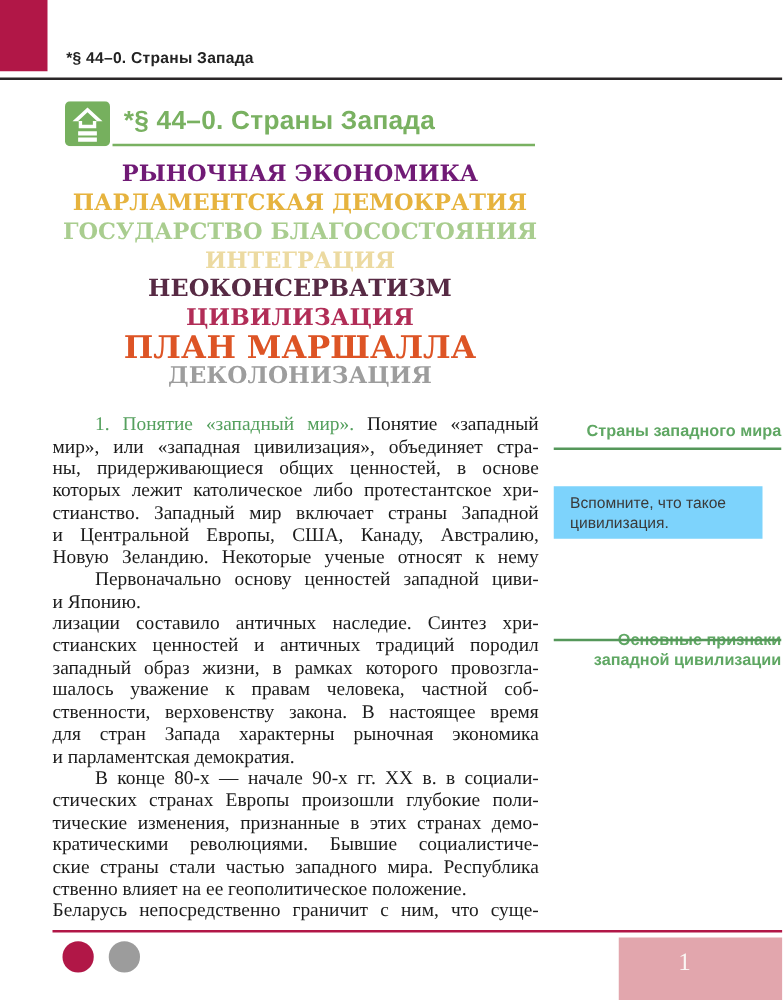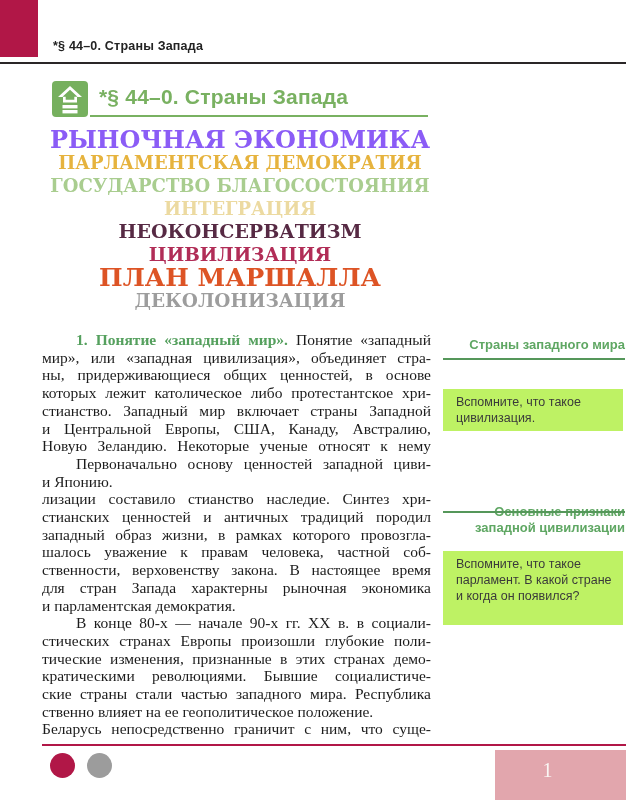--- a/index.html
+++ b/index.html
@@ -19,26 +19,26 @@
   .keywords { position:absolute; left:42px; top:128px; width:396px; text-align:center;
               font-family:"DejaVu Serif", serif; font-weight:bold; }
   .keywords .kw { line-height:23px; white-space:nowrap; }
 
   .bodytext { position:absolute; left:42px; top:331px; width:389px;
               font-family:"Liberation Serif", serif; font-size:15.5px; line-height:17.7px;
               color:#1c1c1c; }
   .tl { text-align:justify; text-align-last:justify; }
   .tl.last { text-align-last:left; }
   .tl.ind { padding-left:34px; }
-  .lead { color:#55a05e; font-weight:bold; }
+  .lead { color:#55a05e; font-weight:normal; }
 
   .sb-h { position:absolute; left:443px; width:182px; font-weight:bold; font-size:13px;
           line-height:15.5px; color:#5fa763;text-align:right; }
   .sb-rule { position:absolute; left:443px; width:182px; height:2px; background:#55975a; }
-  .note { position:absolute; left:443px; width:180px; background:#bef264; color:#3a3a3a;
+  .note { position:absolute; left:443px; width:167px; background:#7dd3fc; color:#3a3a3a;
           font-size:12.5px; line-height:16px; padding:5px 8px 5px 13px; box-sizing:border-box; }
 
   .bottom-rule { position:absolute; left:42px; top:744px; width:584px; height:2px; background:#b11747; }
   .dot { position:absolute; top:753px; width:25px; height:25px; border-radius:50%; }
   .dot-crimson { left:50px; background:#b11747; }
   .dot-gray { left:87px; background:#9c9c9c; }
   .page-tab { position:absolute; left:495px; top:750px; width:131px; height:50px; background:#e2a6ad;
               display:flex; align-items:center; justify-content:center;
               padding-right:26px; padding-bottom:10px; box-sizing:border-box;
               font-family:"Liberation Serif", serif; font-size:20px; color:#faf6f4; }
@@ -58,42 +58,42 @@
       <path d="M18 5 L30 16 L25 16 L25 21.5 L11 21.5 L11 16 L6 16 Z" fill="#ffffff"></path>
       <path d="M18 8.8 L25.5 15.8 L22.3 15.8 L22.3 18.8 L13.7 18.8 L13.7 15.8 L10.5 15.8 Z" fill="#76b05e"></path>
       <rect x="10.5" y="24" width="15" height="3.4" fill="#ffffff"></rect>
       <rect x="10.5" y="29" width="15" height="3.4" fill="#ffffff"></rect>
     </svg>
   </div>
   <div class="section-title">*§ 44–0. Страны Запада</div>
   <div class="title-rule"></div>
 
   <div class="keywords">
-    <div class="kw" style="color: #8b5cf6; font-size: 24px;">РЫНОЧНАЯ ЭКОНОМИКА</div>
+    <div class="kw" style="color: #701a75; font-size: 18px;">РЫНОЧНАЯ ЭКОНОМИКА</div>
     <div class="kw" style="color: rgb(230, 179, 62); font-size: 18px;">ПАРЛАМЕНТСКАЯ ДЕМОКРАТИЯ</div>
     <div class="kw" style="color: rgb(169, 205, 143); font-size: 18px;">ГОСУДАРСТВО БЛАГОСОСТОЯНИЯ</div>
     <div class="kw" style="color: rgb(236, 218, 161); font-size: 18px;">ИНТЕГРАЦИЯ</div>
     <div class="kw" style="color: rgb(87, 42, 68); font-size: 19px;">НЕОКОНСЕРВАТИЗМ</div>
     <div class="kw" style="color: rgb(177, 45, 87); font-size: 18.5px;">ЦИВИЛИЗАЦИЯ</div>
     <div class="kw" style="color: rgb(221, 84, 37); font-size: 25px;">ПЛАН МАРШАЛЛА</div>
     <div class="kw" style="color: rgb(157, 157, 157); font-size: 18.5px;">ДЕКОЛОНИЗАЦИЯ</div>
   </div>
 
   <div class="bodytext">
     <div class="tl ind"><span class="lead">1. Понятие «западный мир».</span><span> Понятие «западный</span></div>
     <div class="tl">мир», или «западная цивилизация», объединяет стра-</div>
     <div class="tl">ны, придерживающиеся общих ценностей, в основе</div>
     <div class="tl">которых лежит католическое либо протестантское хри-</div>
     <div class="tl">стианство. Западный мир включает страны Западной</div>
     <div class="tl">и Центральной Европы, США, Канаду, Австралию,</div>
     <div class="tl">Новую Зеландию. Некоторые ученые относят к нему</div>
     <div class="tl ind">Первоначально основу ценностей западной циви-</div>
 
     <div class="tl last">и Японию.</div>
-    <div class="tl">лизации составило стианство наследие. Синтез хри-</div>
+    <div class="tl">лизации составило античных наследие. Синтез хри-</div>
     <div class="tl">стианских ценностей и античных традиций породил</div>
     <div class="tl">западный образ жизни, в рамках которого провозгла-</div>
     <div class="tl">шалось уважение к правам человека, частной соб-</div>
     <div class="tl">ственности, верховенству закона. В настоящее время</div>
     <div class="tl">для стран Запада характерны рыночная экономика</div>
     <div class="tl last">и парламентская демократия.</div>
 
     <div class="tl ind">В конце 80-х — начале 90-х гг. XX в. в социали-</div>
     <div class="tl">стических странах Европы произошли глубокие поли-</div>
     <div class="tl">тические изменения, признанные в этих странах демо-</div>
@@ -104,20 +104,19 @@
   </div>
 
   <div class="sb-h" style="top:337px;">Страны западного мира</div>
   <div class="sb-rule" style="top:358px;"></div>
 
   <div class="note" style="top:389px; height:42px;">Вспомните, что такое цивилизация.</div>
 
   <div class="sb-h" style="top:476px;margin-top:28px;">Основные признаки западной цивилизации</div>
   <div class="sb-rule" style="top:511px;"></div>
 
-  <div class="note" style="top:551px; height:74px;">Вспомните, что такое парламент. В какой стране и когда он появился?</div>
 
   <div class="bottom-rule"></div>
   <div class="dot dot-crimson"></div>
   <div class="dot dot-gray"></div>
   <div class="page-tab">1</div>
 
 </div>
 
 </body></html>

